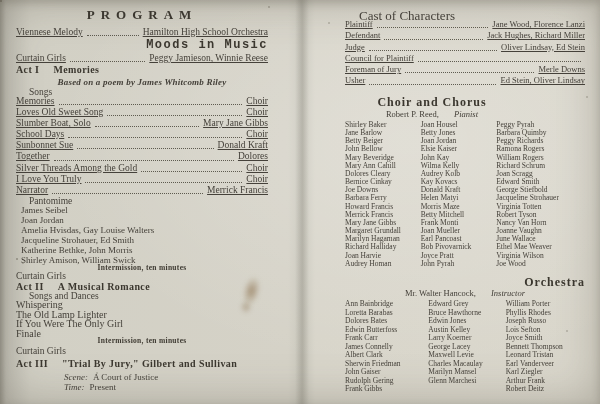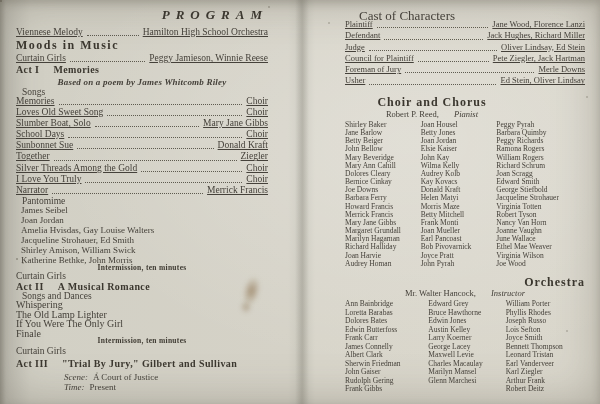--- a/index.html
+++ b/index.html
@@ -23,27 +23,27 @@
     box-shadow:16px 258px 0 rgba(80,75,62,.45), 22px 262px 0 rgba(80,75,62,.35), 328px 22px 0 rgba(80,75,62,.3),
                520px 196px 0 rgba(80,75,62,.35), 566px 330px 0 rgba(80,75,62,.3), 96px 372px 0 rgba(80,75,62,.3),
                268px 6px 0 rgba(80,75,62,.35), 586px 96px 0 rgba(80,75,62,.3);}
   .page{position:absolute;top:0;height:404px;}
   #page-left{left:16px;width:252px;}
   #page-right{left:345px;width:240px;}
   .blk{position:absolute;left:0;width:100%;}
 
   
   h1,h2,h3{margin:0;font-weight:700;color:#3b372f;}
-  .t-main{font-size:13px;letter-spacing:6px;text-align:right;font-style:italic;}
-  .t-show{font-size:12px;letter-spacing:1.5px;text-align:left;}
+  .t-main{font-size:13px;letter-spacing:6px;text-align:center;}
+  .t-show{font-size:12px;letter-spacing:1.5px;text-align:right;font-family:Liberation Mono, monospace;}
   .t-act{font-size:10px;letter-spacing:.4px;}
   .t-act .act-name{margin-left:14px;}
   .t-rp{font-size:12px;letter-spacing:1px;text-align:center;}
   .basedon{font-size:9px;font-weight:700;font-style:italic;text-align:center;letter-spacing:.2px;}
-  .sublbl{font-size:9.5px;margin-left:6px;}
+  .sublbl{font-size:9.5px;margin-left:13px;}
   .plainlbl{font-size:9.5px;}
   .inter{font-size:7.5px;font-weight:700;text-align:center;letter-spacing:.3px;color:#3e3a32;}
   .lrow{display:flex;align-items:baseline;font-size:9.5px;line-height:11.1px;white-space:nowrap;text-decoration:underline;}
   .lrow .dots{flex:1;min-width:14px;margin:0 4px 2px;border-bottom:1.6px dotted rgba(73,69,58,.85);align-self:flex-end;}
   .scene-ln{font-size:9px;margin-left:48px;}
   .scene-ln i{font-style:italic;}
   .scene-ln .v{margin-left:5px;}
 
   #cast-rows .lrow{font-size:8.5px;line-height:11.3px;}
   .cast-title{font-size:13px;margin-left:14px;}
@@ -129,21 +129,21 @@
           <span class="lp">Choir</span>
         </div>
         <div class="lrow">
           <span class="lt">Sunbonnet Sue</span>
           <span class="dots"></span>
           <span class="lp">Donald Kraft</span>
         </div>
         <div class="lrow">
           <span class="lt">Together</span>
           <span class="dots"></span>
-          <span class="lp">Ziegler</span>
+          <span class="lp">Dolores</span>
         </div>
         <div class="lrow">
           <span class="lt">Silver Threads Among the Gold</span>
           <span class="dots"></span>
           <span class="lp">Choir</span>
         </div>
         <div class="lrow">
           <span class="lt">I Love You Truly</span>
           <span class="dots"></span>
           <span class="lp">Choir</span>
@@ -154,22 +154,22 @@
           <span class="lp">Merrick Francis</span>
         </div>
       </div>
 
     <div class="blk sublbl" id="lp-pant-label">Pantomime</div>
     <div class="blk" id="pantomime-list">
         <div class="pl">James Seibel</div>
         <div class="pl">Joan Jordan</div>
         <div class="pl">Amelia Hvisdas, Gay Louise Walters</div>
         <div class="pl">Jacqueline Strohauer, Ed Smith</div>
+        <div class="pl">Katherine Bethke, John Morris</div>
         <div class="pl">Shirley Amison, William Swick</div>
-        <div class="pl">Katherine Bethke, John Morris</div>
       </div>
 
     <div class="blk inter" id="lp-inter1">Intermission, ten minutes</div>
     <div class="blk plainlbl" id="lp-curtain2">Curtain Girls</div>
 
     <h3 class="blk t-act" id="lp-act2">
       <span>Act II</span><span class="act-name">A Musical Romance</span>
     </h3>
     <div class="blk sublbl" id="lp-act2sub">Songs and Dances</div>
     <div class="blk" id="act2-songs">
@@ -207,21 +207,20 @@
           <span class="lp">Jack Hughes, Richard Miller</span>
         </div>
         <div class="lrow">
           <span class="lt">Judge</span>
           <span class="dots"></span>
           <span class="lp">Oliver Lindsay, Ed Stein</span>
         </div>
         <div class="lrow">
           <span class="lt">Council for Plaintiff</span>
           <span class="dots"></span>
-          <span class="lp">Pete Ziegler, Jack Hartman</span>
         </div>
         <div class="lrow">
           <span class="lt">Foreman of Jury</span>
           <span class="dots"></span>
           <span class="lp">Merle Downs</span>
         </div>
         <div class="lrow">
           <span class="lt">Usher</span>
           <span class="dots"></span>
           <span class="lp">Ed Stein, Oliver Lindsay</span>

